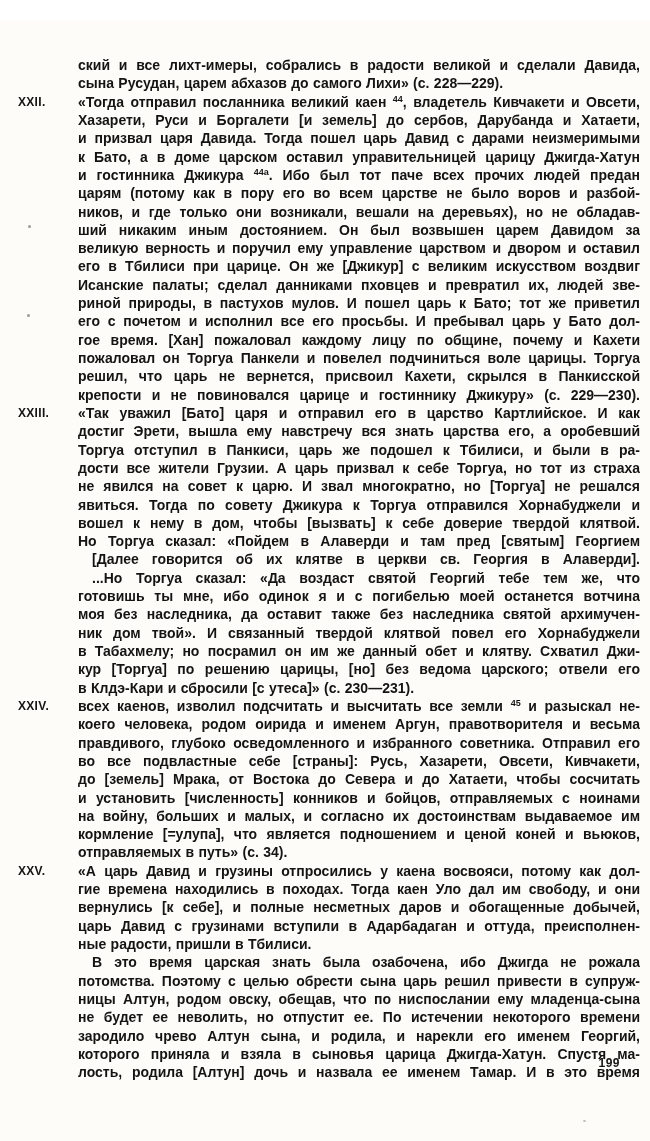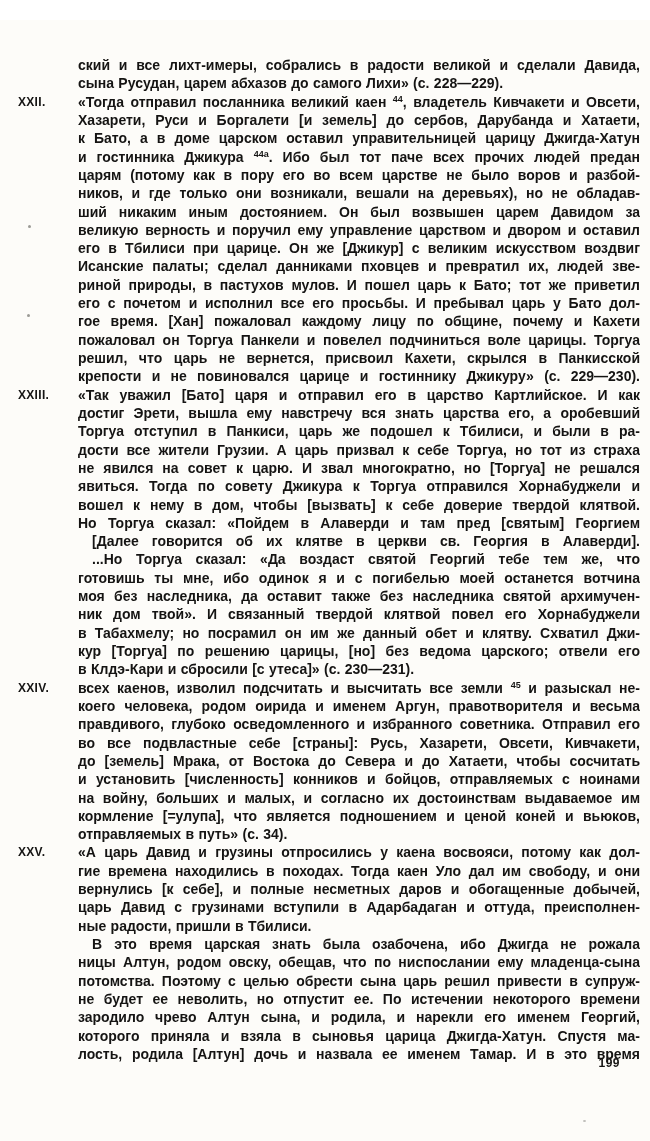--- a/index.html
+++ b/index.html
@@ -87,20 +87,21 @@
         <div class="lines">
           <div class="line">ский и все лихт-имеры, собрались в радости великой и сделали Давида,</div>
           <div class="line left">сына Русудан, царем абхазов до самого Лихи» (с. 228—229).</div>
         </div>
       </div>
       <div class="section-row">
         <div class="numeral">XXII.</div>
         <div class="lines">
           <div class="line">«Тогда отправил посланника великий каен <sup>44</sup>, владетель Кивчакети и Овсети,</div>
           <div class="line">Хазарети, Руси и Боргалети [и земель] до сербов, Дарубанда и Хатаети,</div>
+          <div class="line">и призвал царя Давида. Тогда пошел царь Давид с дарами неизмеримыми</div>
           <div class="line">к Бато, а в доме царском оставил управительницей царицу Джигда-Хатун</div>
           <div class="line">и гостинника Джикура <sup>44а</sup>. Ибо был тот паче всех прочих людей предан</div>
           <div class="line">царям (потому как в пору его во всем царстве не было воров и разбой-</div>
           <div class="line">ников, и где только они возникали, вешали на деревьях), но не обладав-</div>
           <div class="line">ший никаким иным достоянием. Он был возвышен царем Давидом за</div>
           <div class="line">великую верность и поручил ему управление царством и двором и оставил</div>
           <div class="line">его в Тбилиси при царице. Он же [Джикур] с великим искусством воздвиг</div>
           <div class="line">Исанские палаты; сделал данниками пховцев и превратил их, людей зве-</div>
           <div class="line">риной природы, в пастухов мулов. И пошел царь к Бато; тот же приветил</div>
           <div class="line">его с почетом и исполнил все его просьбы. И пребывал царь у Бато дол-</div>
@@ -147,22 +148,22 @@
       </div>
       <div class="section-row">
         <div class="numeral">XXV.</div>
         <div class="lines">
           <div class="line">«А царь Давид и грузины отпросились у каена восвояси, потому как дол-</div>
           <div class="line">гие времена находились в походах. Тогда каен Уло дал им свободу, и они</div>
           <div class="line">вернулись [к себе], и полные несметных даров и обогащенные добычей,</div>
           <div class="line">царь Давид с грузинами вступили в Адарбадаган и оттуда, преисполнен-</div>
           <div class="line left">ные радости, пришли в Тбилиси.</div>
           <div class="line indent">В это время царская знать была озабочена, ибо Джигда не рожала</div>
+          <div class="line">потомства. Поэтому с целью обрести сына царь решил привести в супруж-</div>
           <div class="line">ницы Алтун, родом овску, обещав, что по ниспослании ему младенца-сына</div>
-          <div class="line">потомства. Поэтому с целью обрести сына царь решил привести в супруж-</div>
           <div class="line">не будет ее неволить, но отпустит ее. По истечении некоторого времени</div>
           <div class="line">зародило чрево Алтун сына, и родила, и нарекли его именем Георгий,</div>
           <div class="line">которого приняла и взяла в сыновья царица Джигда-Хатун. Спустя ма-</div>
           <div class="line">лость, родила [Алтун] дочь и назвала ее именем Тамар. И в это время</div>
         </div>
       </div>
     </div>
   <span class="page-number">199</span>
   <span class="speck speck-1"></span>
   <span class="speck speck-2"></span>

